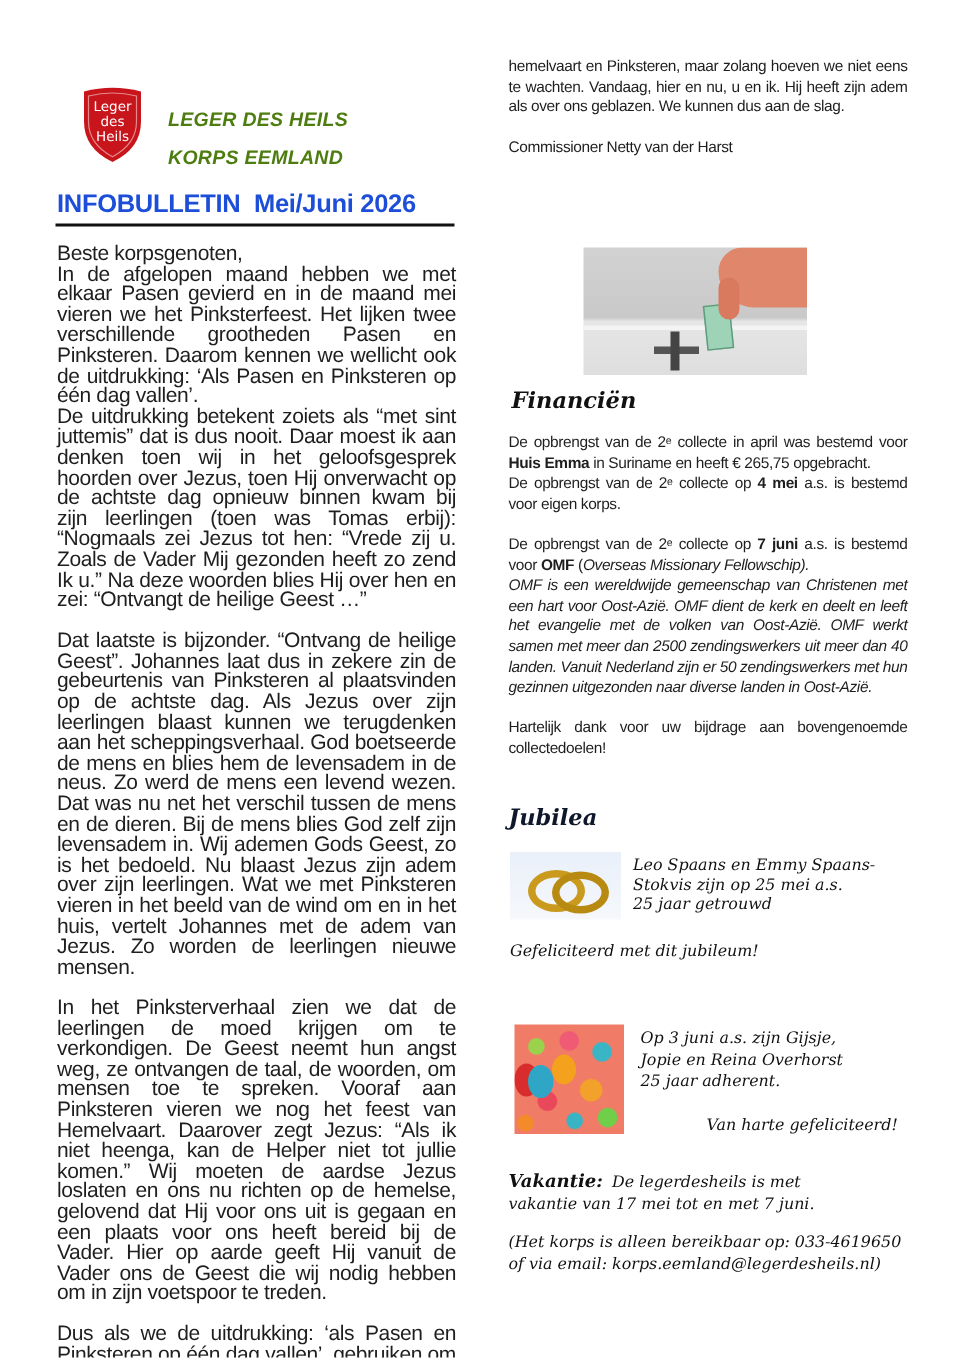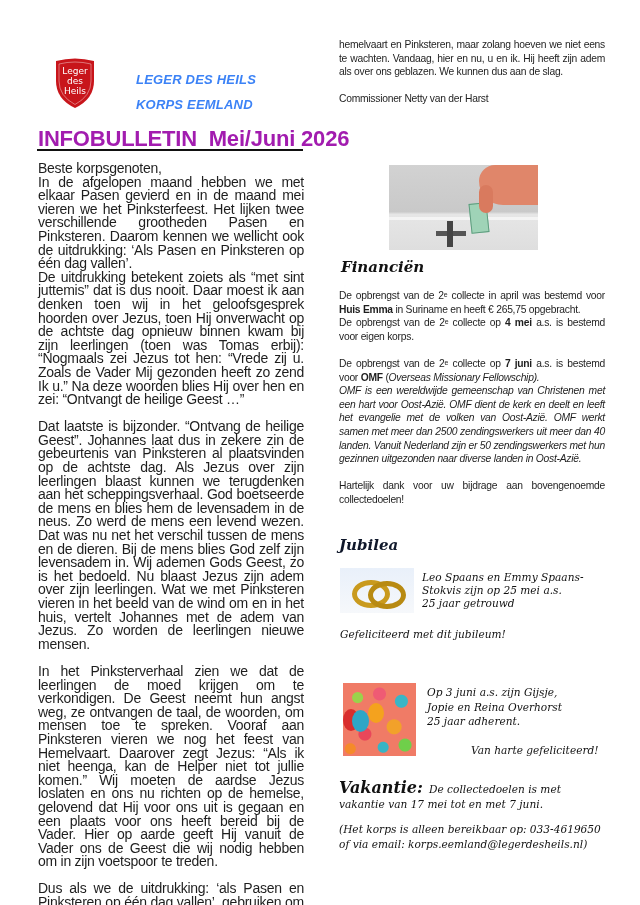--- a/index.html
+++ b/index.html
@@ -1,22 +1,22 @@
 <!DOCTYPE html>
 <html><head>
 <meta charset="utf-8">
 <style>
   html, body { margin:0; padding:0; background:#ffffff; }
   body { width:640px; height:905px; position:relative; overflow:hidden; font-family:"Liberation Sans", sans-serif; color:#1a1a1a; }
   .page { position:absolute; left:0; top:0; width:640px; height:905px; }
   .logo { position:absolute; left:52px; top:57px; width:46px; height:52px; }
-  .org1, .org2 { position:absolute; left:112px; font-family:"Liberation Sans", sans-serif; font-weight:bold; font-style:italic; color:#3b82f6; font-size:13px; letter-spacing:0.2px;margin-left:24px; }
+  .org1, .org2 { position:absolute; left:112px; font-family:"Liberation Sans", sans-serif; font-weight:bold; font-style:italic; color:#4d7c0f; font-size:13px; letter-spacing:0.2px; }
   .org1 { top:72px; }
   .org2 { top:97px; }
-  .title { position:absolute; left:38px; top:126px; font-size:22px; font-weight:bold; color:#a21caf; font-family:"Liberation Sans", sans-serif; letter-spacing:-0.2px; }
+  .title { position:absolute; left:38px; top:126px; font-size:17px; font-weight:bold; color:#1d4ed8; font-family:"Liberation Sans", sans-serif; letter-spacing:-0.2px; }
   .rule { position:absolute; left:37px; top:149px; width:266px; height:2px; background:#111; }
 
   .col-left { position:absolute; left:38px; top:162px; width:266px; font-size:14px; line-height:13.6px; text-align:justify; color:#1e1e1e; letter-spacing:-0.25px; }
   .col-left p { margin:0 0 13.6px 0; }
   .col-left p.nogap { margin:0; }
 
   .col-right { position:absolute; left:339px; top:38px; width:266px; font-size:10.3px; line-height:13.6px; color:#1e1e1e; letter-spacing:-0.25px; }
   .col-right p { margin:0; }
   .just { text-align:justify; }
   .sig { margin-top:13.6px !important; }
@@ -56,21 +56,21 @@
       #f07b66; overflow:hidden; }
   .balloons .b1 { position:absolute; left:0px; top:26px; width:16px; height:22px; background:#d92d2d; border-radius:50%; }
   .balloons .b2 { position:absolute; left:9px; top:27px; width:17px; height:22px; background:#2fa6c6; border-radius:50%; }
   .balloons .b3 { position:absolute; left:25px; top:20px; width:16px; height:20px; background:#f4a21e; border-radius:50%; }
   .jub2 { position:absolute; left:427px; top:685px; width:190px; font-family:"DejaVu Serif", serif; font-style:italic; font-size:10.6px; line-height:14.5px; color:#111; }
   .jub2 div { white-space:nowrap; }
   .jub2 .gap { margin-top:14.5px;margin-left:44px; }
 
   .vak { position:absolute; left:339px; top:780px; width:280px; font-family:"DejaVu Serif", serif; font-style:italic; font-size:10.6px; line-height:15px; color:#111; }
   .vak div { white-space:nowrap; }
-  .vak .lbl { font-weight:bold; font-size:16px; margin-right:6px; }
+  .vak .lbl { font-weight:bold; font-size:12px; margin-right:6px; }
   .vak .gap { margin-top:10px; }
 </style>
 </head>
 <body>
 
 <div class="page">
 
   <svg class="logo" viewBox="0 0 46 52">
     <path d="M4 4 Q23 -1 42 4 L42 24 Q42 42 23 51 Q4 42 4 24 Z" fill="#c8151b"></path>
     <path d="M7 7 Q23 3 39 7 L39 24 Q39 39 23 47.5 Q7 39 7 24 Z" fill="none" stroke="#ffffff" stroke-width="0.8" opacity="0.5"></path>
@@ -142,19 +142,19 @@
     <div class="b2"></div>
   </div>
   <div class="jub2">
     <div>Op 3 juni a.s. zijn Gijsje,</div>
     <div>Jopie en Reina Overhorst</div>
     <div>25 jaar adherent.</div>
     <div class="gap">Van harte gefeliciteerd!</div>
   </div>
 
   <div class="vak">
-    <div><span class="lbl">Vakantie:</span><span>De collectedoelen is met</span></div>
+    <div><span class="lbl">Vakantie:</span><span>De legerdesheils is met</span></div>
     <div>vakantie van 17 mei tot en met 7 juni.</div>
     <div class="gap">(Het korps is alleen bereikbaar op: 033-4619650</div>
     <div>of  via email: korps.eemland@legerdesheils.nl)</div>
   </div>
 
 </div>
 
 </body></html>

